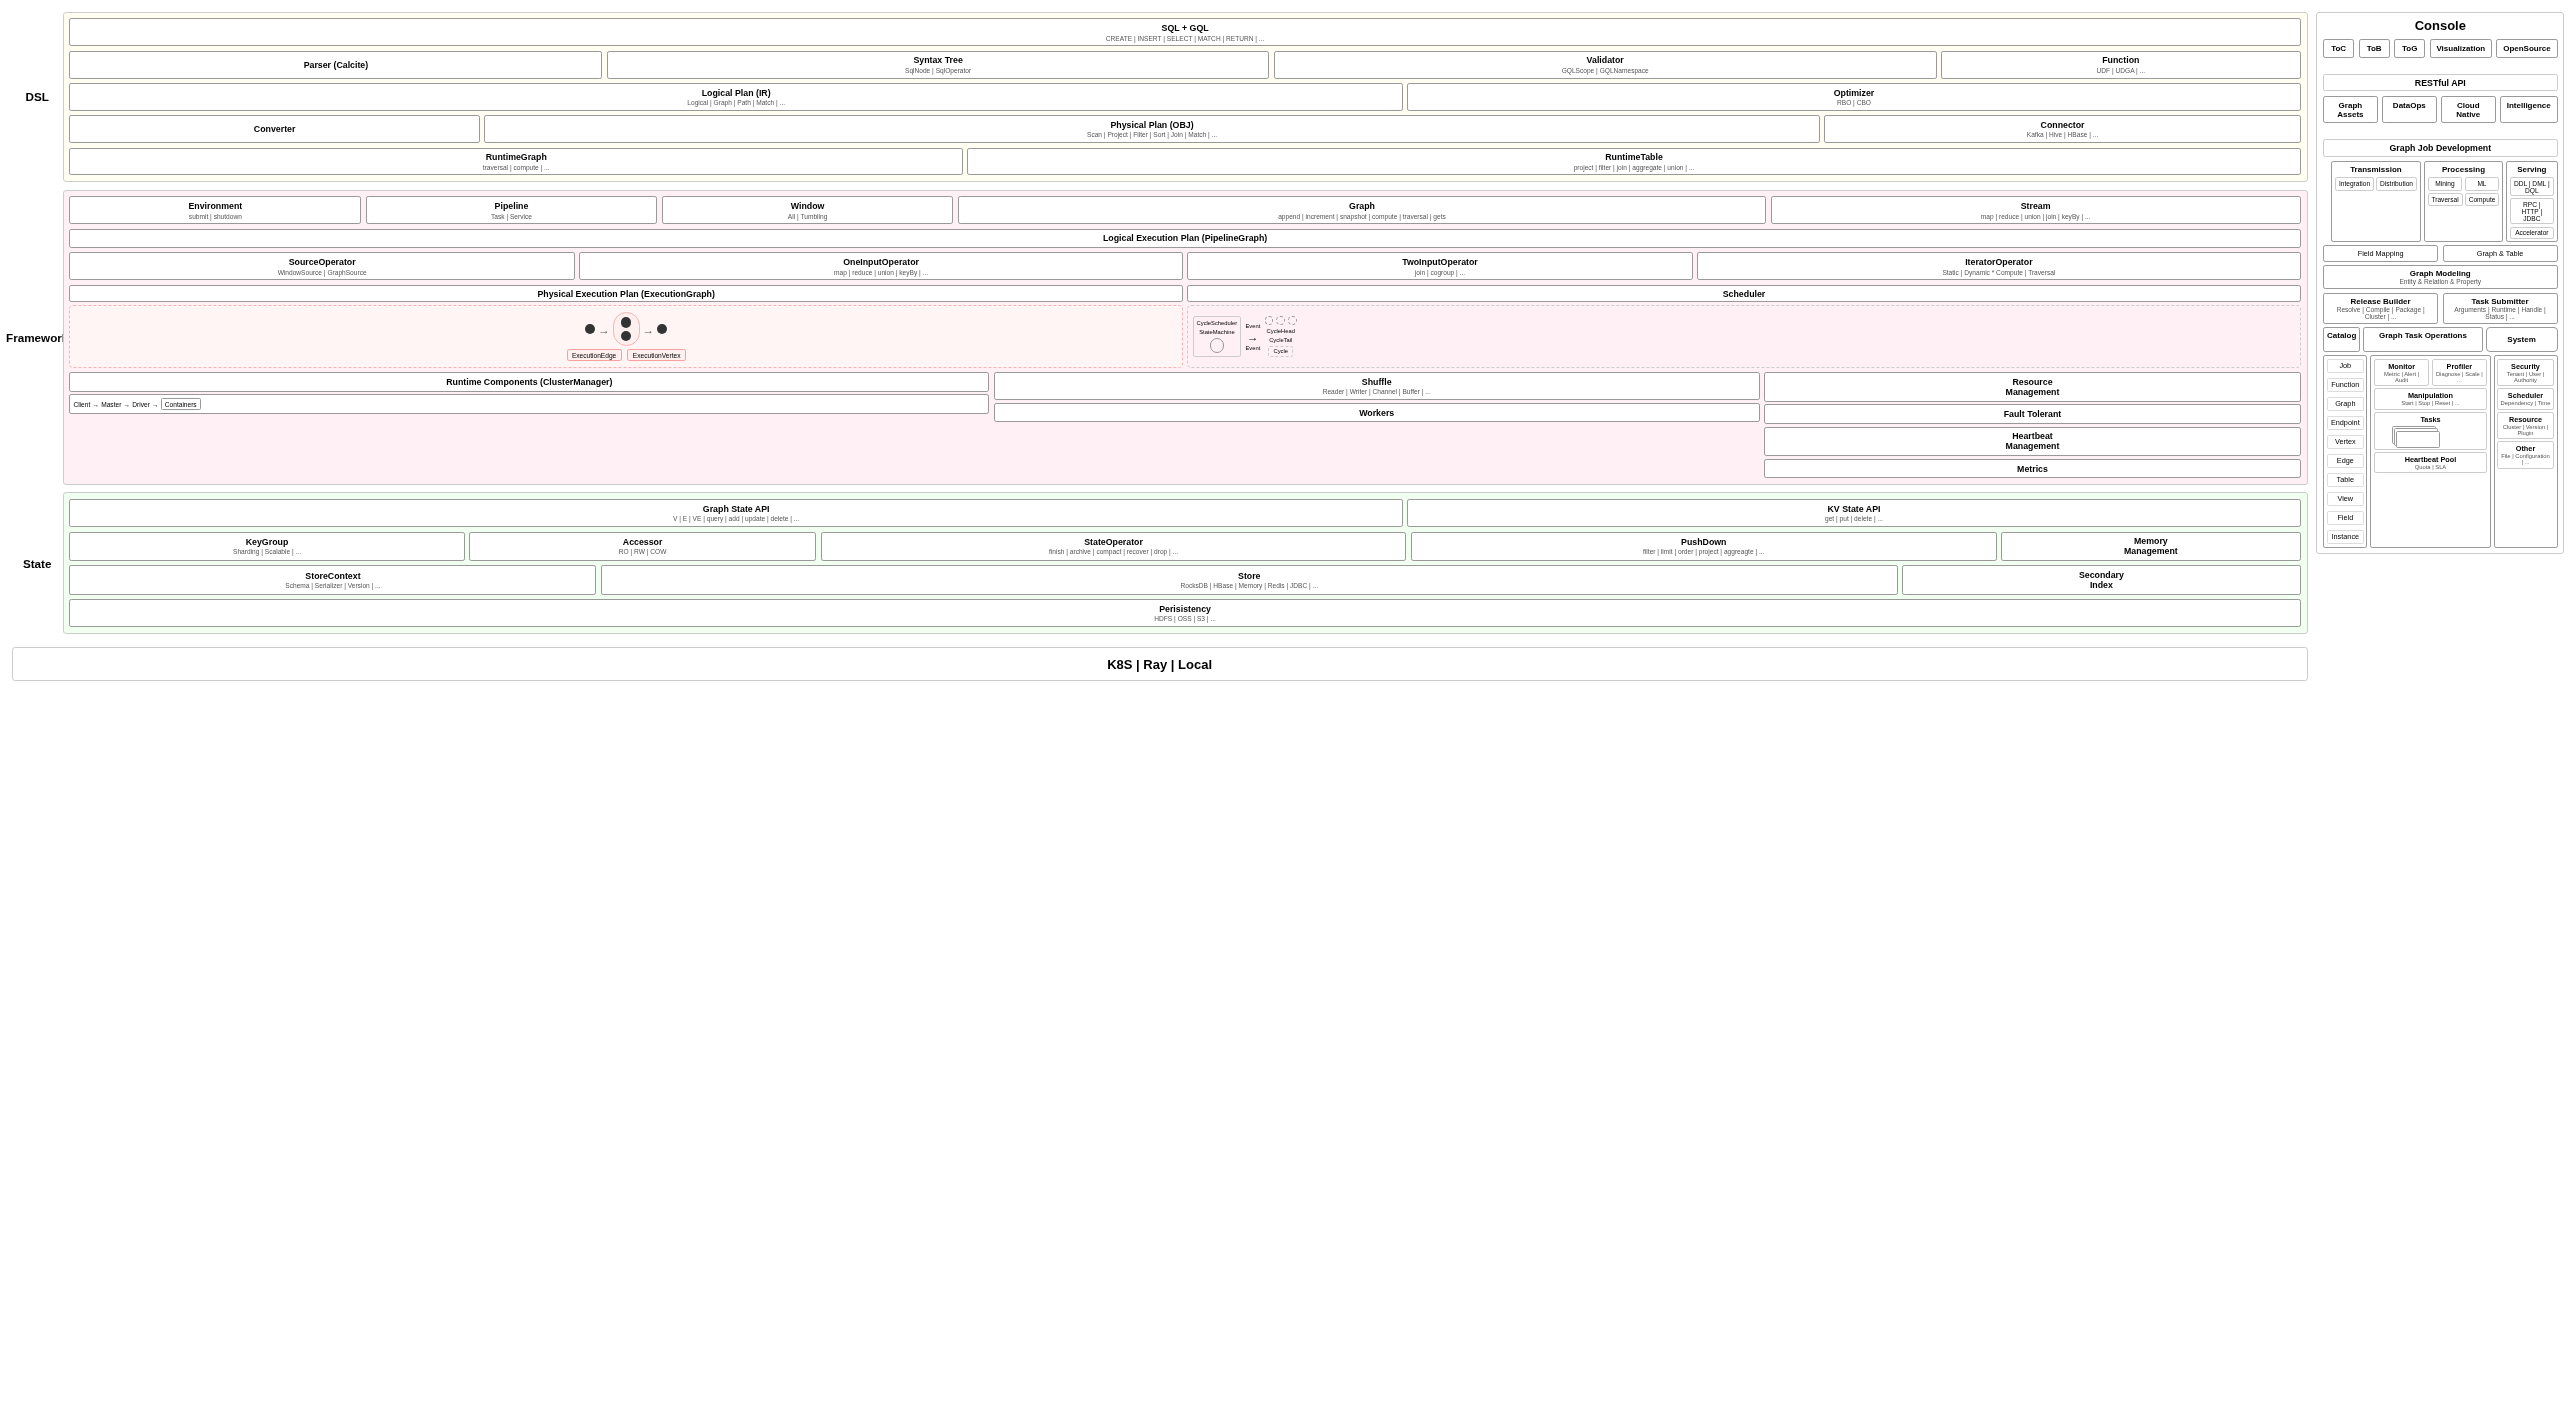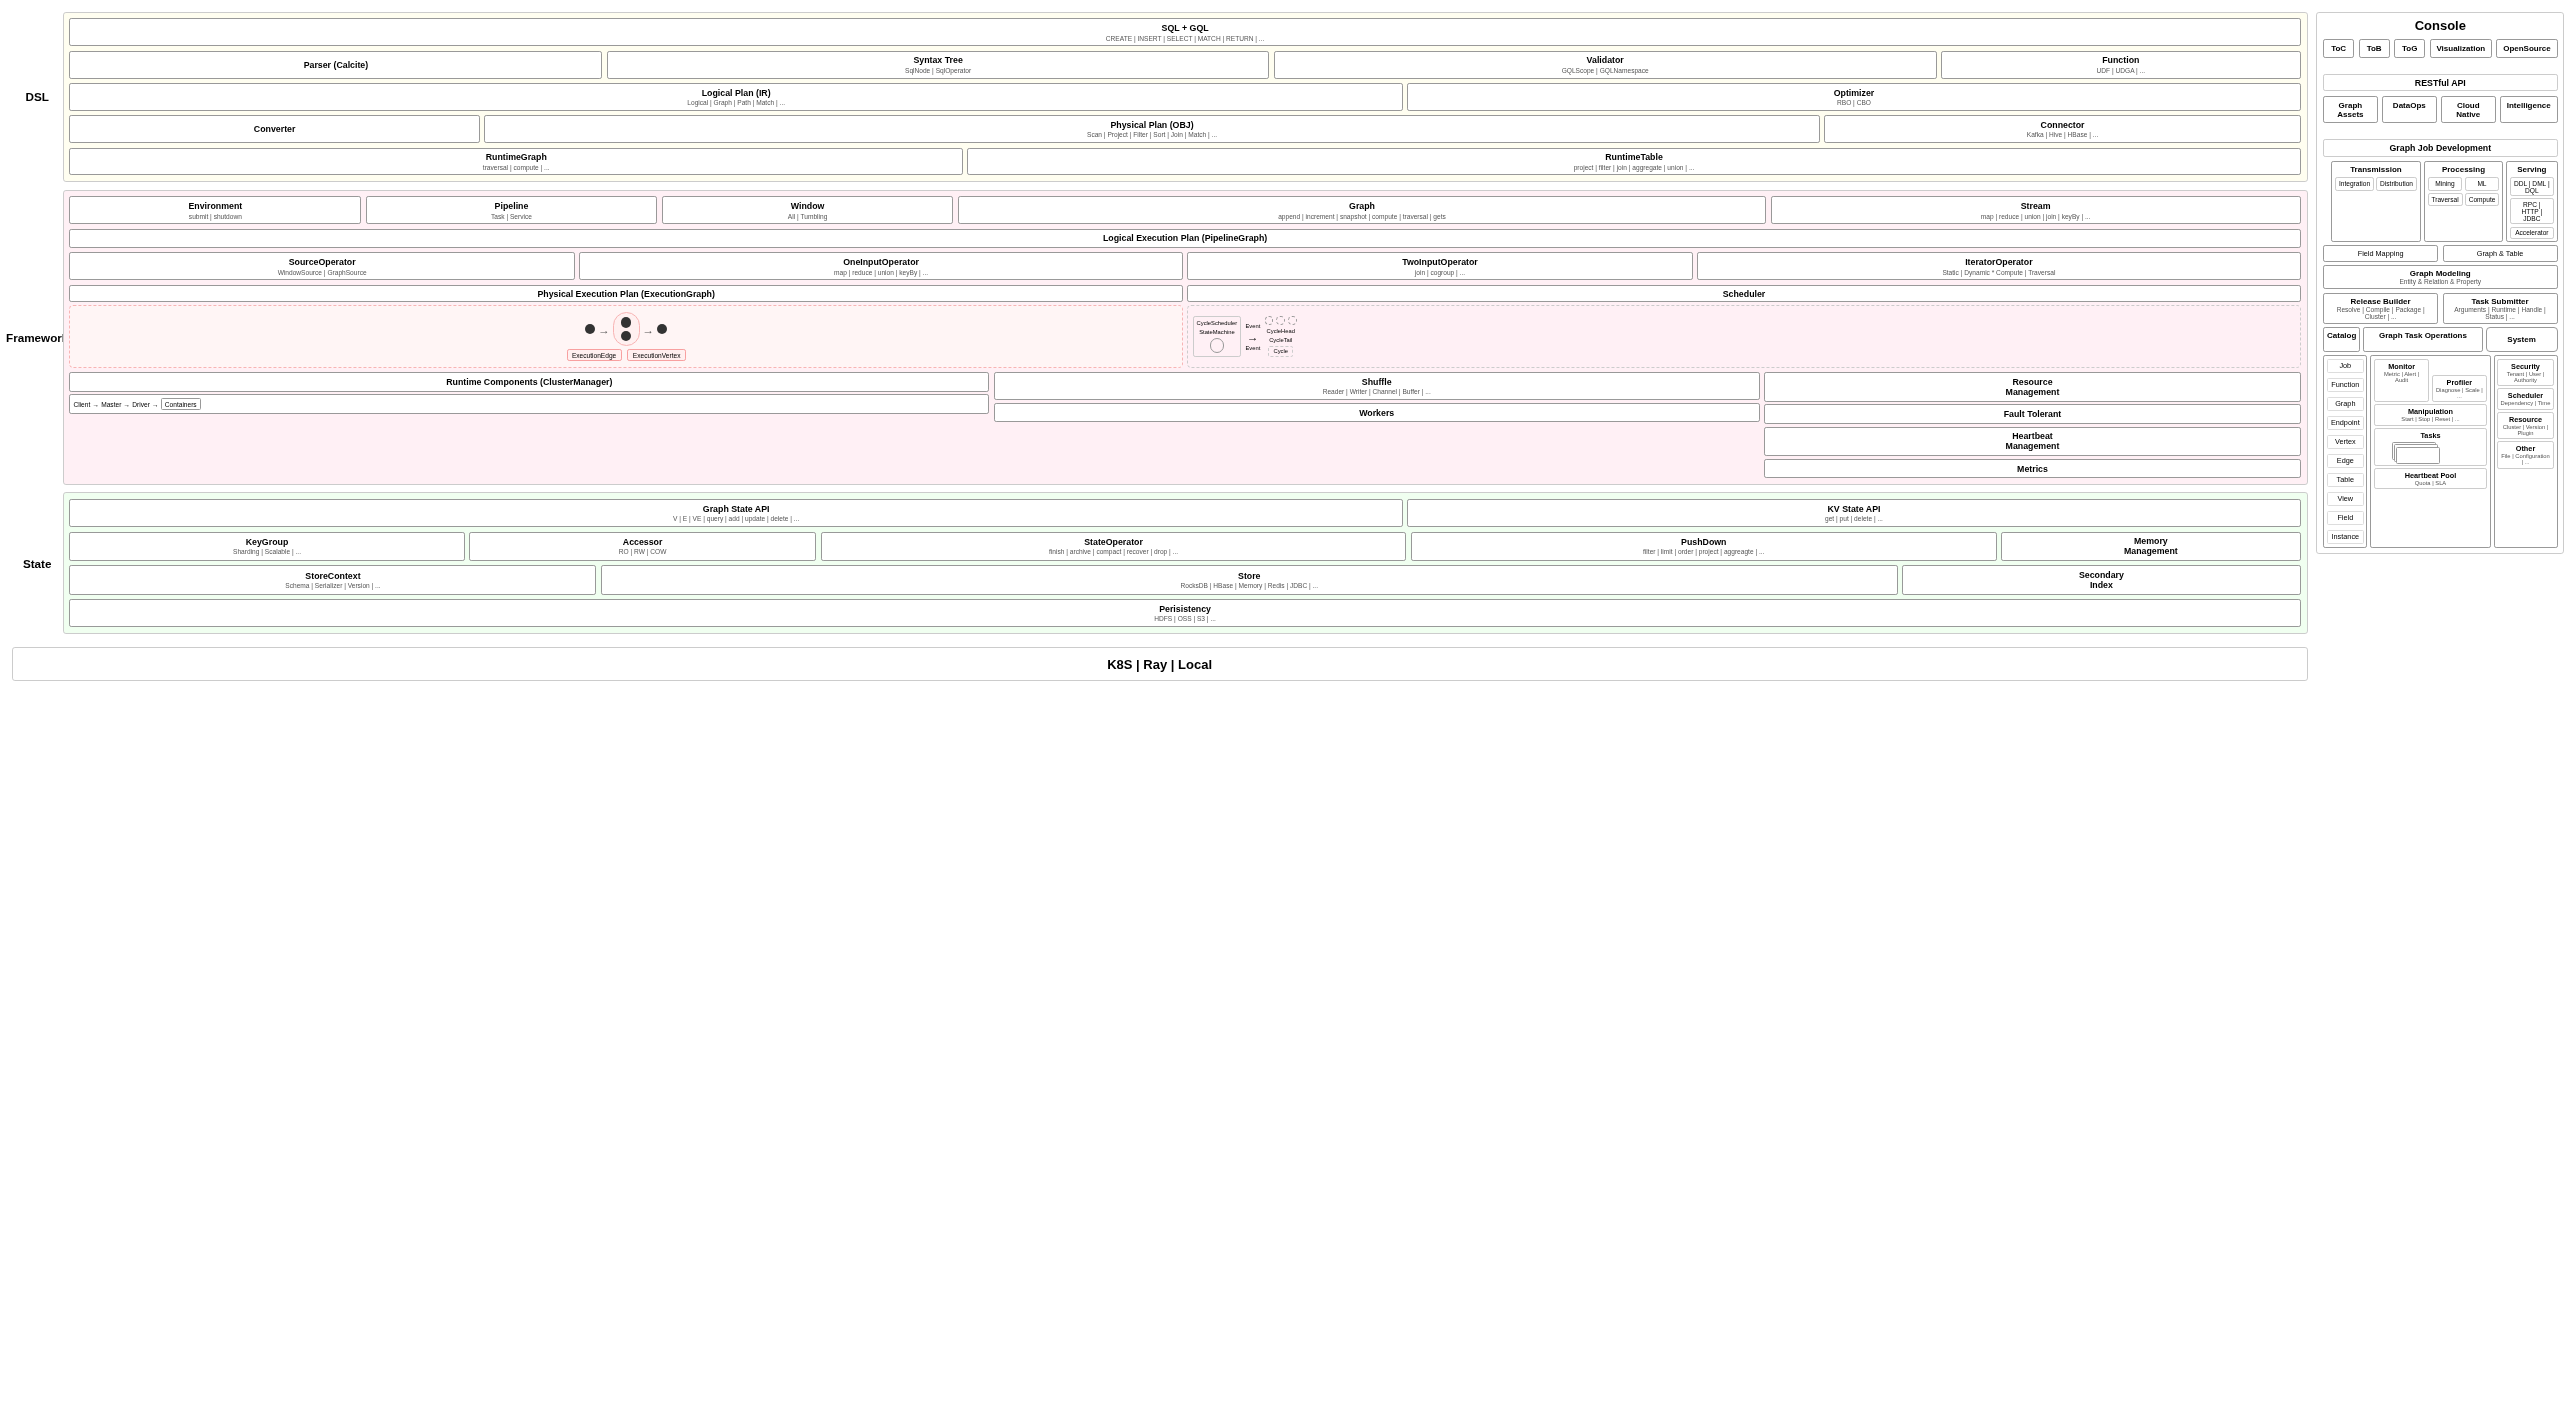--- a/index.html
+++ b/index.html
@@ -566,21 +566,21 @@
           <div class="catalog-item">Instance</div>
         </div>
 
         <div style="flex:2; display:flex; flex-direction:column; gap:2.2px; border:1.1px solid #999; border-radius:2.2px; padding:2.9px;">
 
           <div style="display:flex; gap:3px;">
             <div style="flex:1; border:0.7px solid #ccc; border-radius:2.2px; padding:2.2px; text-align:center;">
               <div style="font-weight:bold; font-size:7.3px;">Monitor</div>
               <div style="font-size:5.8px; color:#555;">Metric | Alert | Audit</div>
             </div>
-            <div style="flex:1; border:0.7px solid #ccc; border-radius:2.2px; padding:2.2px; text-align:center;margin-top:16px;">
+            <div style="flex:1; border:0.7px solid #ccc; border-radius:2.2px; padding:2.2px; text-align:center;">
               <div style="font-weight:bold; font-size:7.3px;">Profiler</div>
               <div style="font-size:5.8px; color:#555;">Diagnose | Scale | ...</div>
             </div>
           </div>
 
           <div style="border:0.7px solid #ccc; border-radius:2.2px; padding:2.2px; text-align:center;">
             <div style="font-weight:bold; font-size:7.3px;">Manipulation</div>
             <div style="font-size:5.8px; color:#555;">Start | Stop | Reset | ...</div>
           </div>
 

